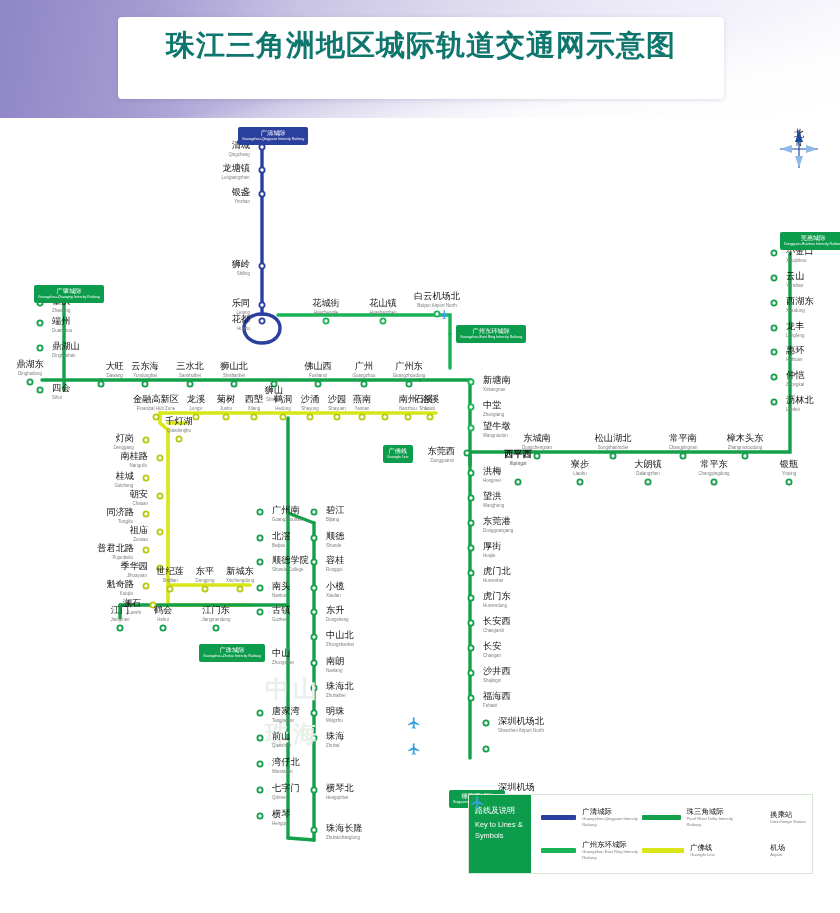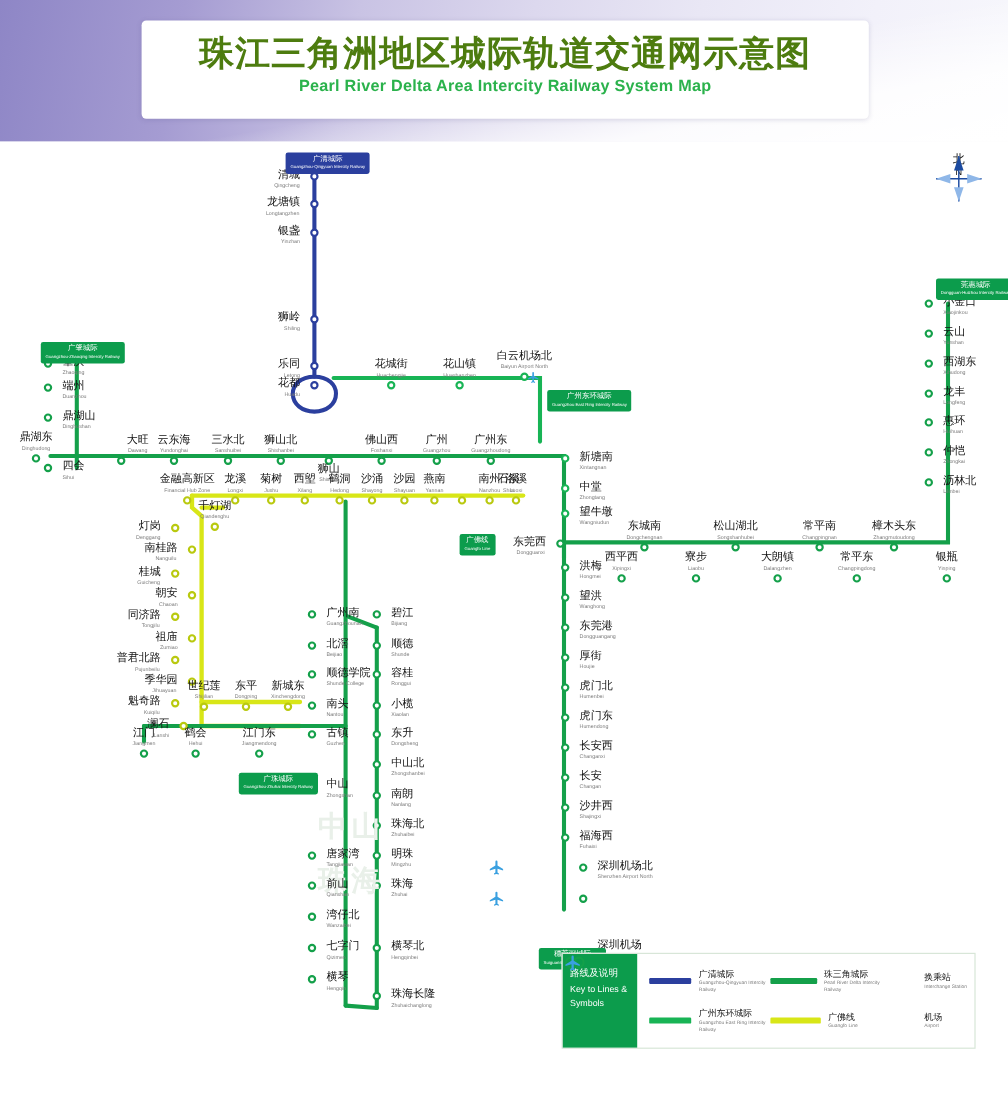--- a/index.html
+++ b/index.html
@@ -5,21 +5,21 @@
   html,body{margin:0;padding:0;}
   body{width:840px;height:913px;position:relative;background:#ffffff;font-family:"Liberation Sans",sans-serif;overflow:hidden;}
 
   
   #banner{position:absolute;left:0;top:0;width:840px;height:118px;
     background:linear-gradient(100deg,#8e86c6 0%,#a59cd2 18%,#c9c3e4 35%,#dcd8ee 52%,#e9e7f5 68%,#f2f1fa 85%,#f7f7fc 100%);}
   #banner:after{content:"";position:absolute;left:0;top:0;width:840px;height:118px;
     background:linear-gradient(170deg,rgba(255,255,255,0) 55%,rgba(255,255,255,.85) 78%,#ffffff 100%);}
   #titleBox{position:absolute;left:118px;top:17px;width:606px;height:82px;background:#ffffff;border-radius:4px;
     box-shadow:0 1px 4px rgba(80,70,130,.18);z-index:5;text-align:center;}
-  #titleCn{margin-top:11px;font-size:29px;font-weight:bold;color:#4d7c0f;letter-spacing:1px;line-height:34px;}
+  #titleCn{margin-top:11px;font-size:29px;font-weight:bold;color:#0f766e;letter-spacing:1px;line-height:34px;}
   #titleEn{font-size:13.5px;font-weight:bold;color:#2bb24c;letter-spacing:.2px;line-height:20px;}
 
   
   #map{position:absolute;left:0;top:118px;width:840px;height:795px;background:#fff;}
   svg{position:absolute;left:0;top:0;}
 
   
   .lbl{position:absolute;font-size:8.5px;color:#111;line-height:9px;white-space:nowrap;}
   .lbl .cn{display:block;font-size:9.2px;color:#111;}
   .lbl .en{display:block;font-size:4.6px;color:#7c7c7c;transform:scale(.96);transform-origin:left top;}
@@ -54,21 +54,20 @@
   #legend .icon{width:22px;text-align:center;margin-right:5px;}
 
   .watermark{position:absolute;font-size:24px;color:#e9f0e9;font-weight:bold;letter-spacing:4px;}
 </style>
 </head>
 <body>
 
 <div id="banner">
   <div id="titleBox">
     <div id="titleCn">珠江三角洲地区城际轨道交通网示意图</div>
-    <div id="titleEn">Pearl River Delta Area Intercity Railway System Map</div>
   </div>
 </div>
 
 <div id="map">
 
   <svg width="840" height="795">
 
     <g stroke="#2b3f9e" stroke-width="3.4" fill="none" stroke-linecap="round">
       <path d="M262 29 L262 196"></path>
     </g>
@@ -366,21 +365,21 @@
         <span class="en">Songshanhubei</span>
       </div>
       <div class="lbl c" style="left: 653px; width: 60px; top: 316px;">
         <span class="cn">常平南</span>
         <span class="en">Changpingnan</span>
       </div>
       <div class="lbl c" style="left: 715px; width: 60px; top: 316px;">
         <span class="cn">樟木头东</span>
         <span class="en">Zhangmutoudong</span>
       </div>
-      <div class="lbl c" style="left: 488px; width: 60px; top: 342px;">
+      <div class="lbl c" style="left: 488px; width: 60px; top: 332px; font-weight: bold;">
         <span class="cn">西平西</span>
         <span class="en">Xipingxi</span>
       </div>
       <div class="lbl c" style="left: 550px; width: 60px; top: 342px;">
         <span class="cn">寮步</span>
         <span class="en">Liaobu</span>
       </div>
       <div class="lbl c" style="left: 618px; width: 60px; top: 342px;">
         <span class="cn">大朗镇</span>
         <span class="en">Dalangzhen</span>

